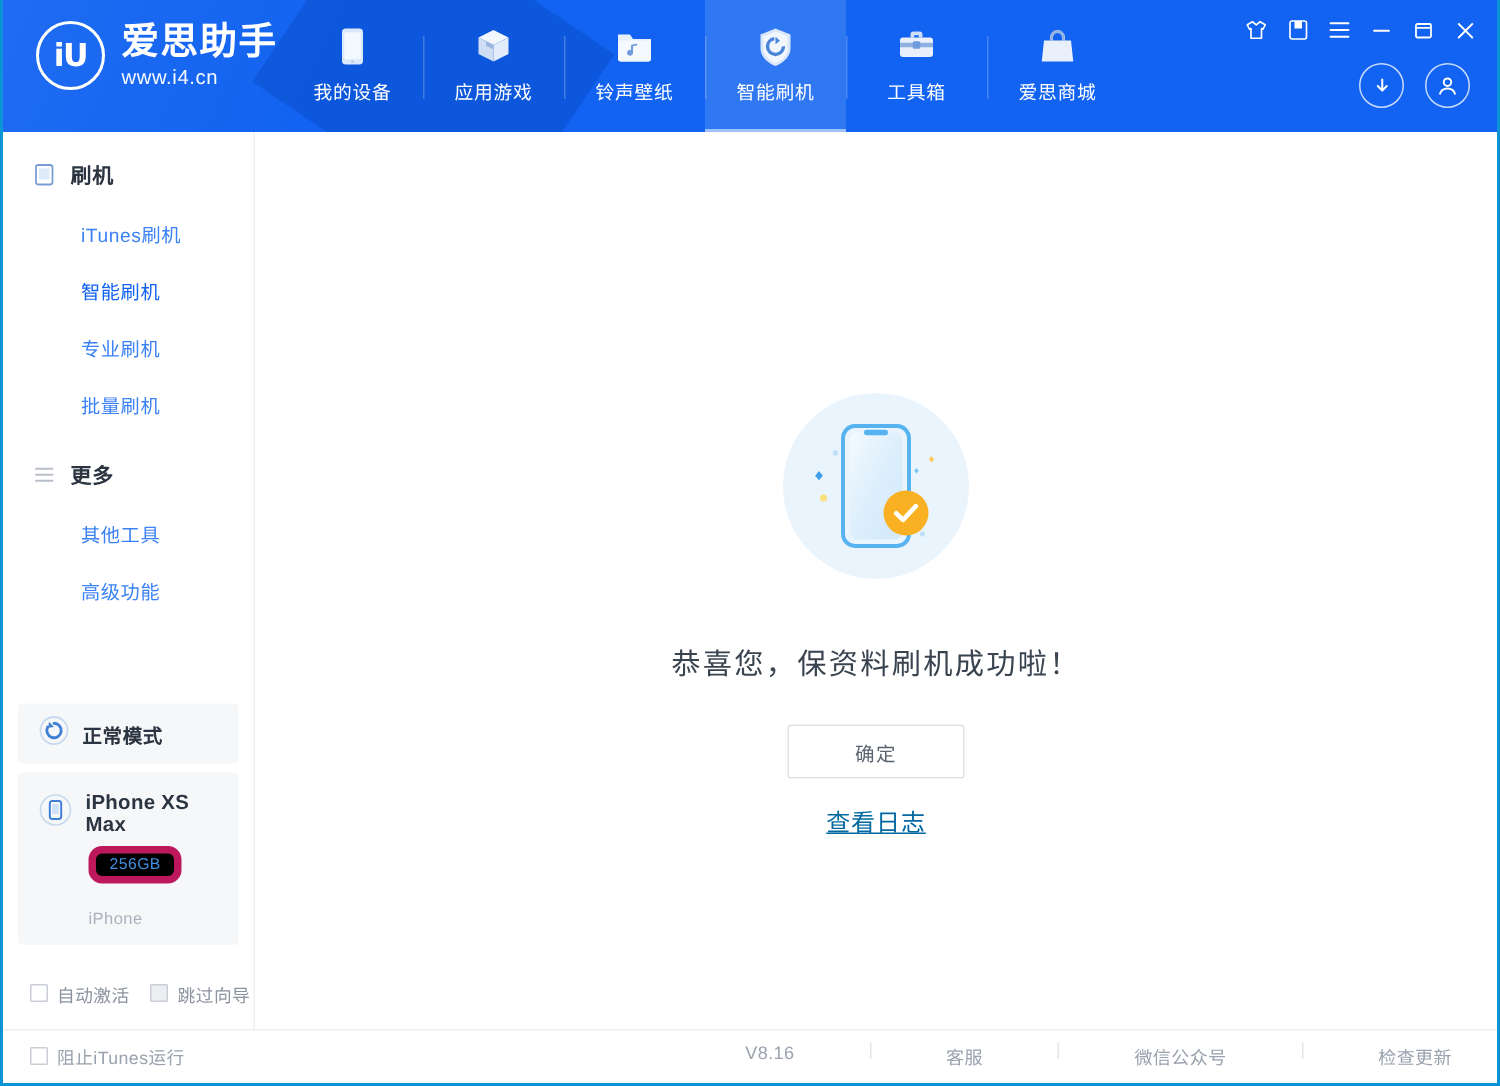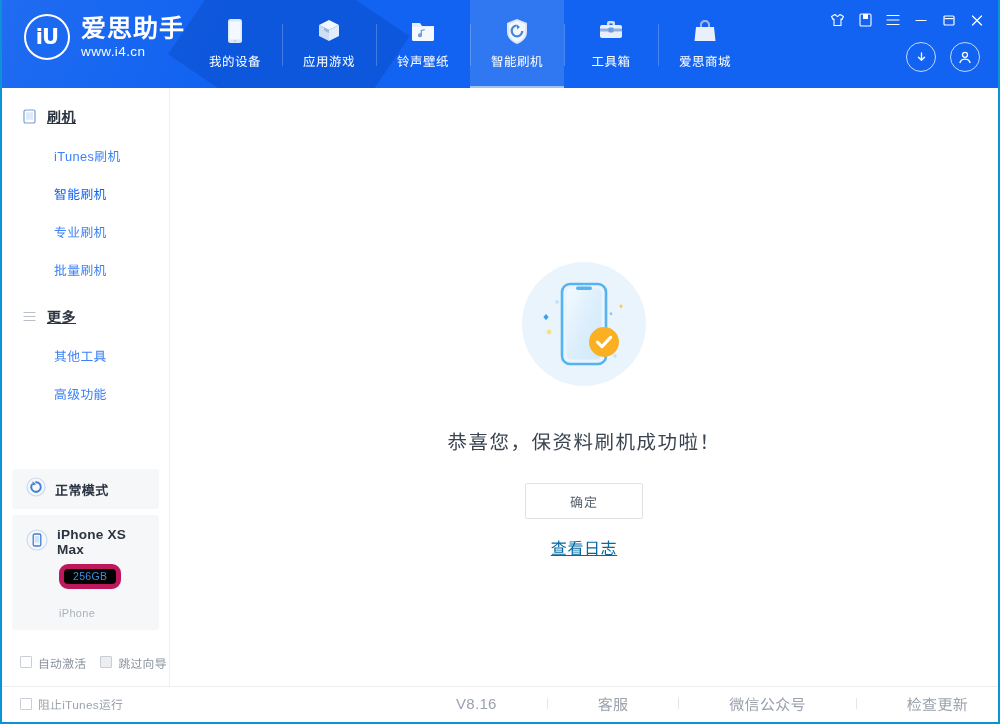--- a/index.html
+++ b/index.html
@@ -156,21 +156,20 @@
     height: 40px;
     margin-top: 8px;
   }
   .side-group-head .sg-icon {
     width: 15px; height: 15px;
     display: flex; align-items: center; justify-content: center;
   }
   .side-group-head .sg-label {
     font-size: 14px; font-weight: 700; color: #2b3441;
     letter-spacing: .5px;
-    text-decoration: underline;
   }
   .side-item {
     height: 38px;
     display: flex; align-items: center;
     padding-left: 52px;
     font-size: 12.8px;
     color: #3b82f6;
     cursor: pointer;
     letter-spacing: .4px;
   }
@@ -294,22 +293,22 @@
     padding: 0 14px 0 18px;
     background: #ffffff;
   }
   .footer-left {
     display: flex; align-items: center; gap: 6px;
     font-size: 11.8px; color: #9aa2ae; letter-spacing: .3px;
     cursor: pointer;
   }
   .footer-right {
     margin-left: auto;
-    display: flex; align-items: center;
-    font-size: 15px; color: #9aa2ae;
+    display: flex; align-items: flex-start;
+    font-size: 12px; color: #9aa2ae;
     letter-spacing: .3px;
     gap: 34px;
   }
   .footer-right .fi { padding: 0 16px; cursor: pointer; }
   .footer-right .fi.ver { cursor: default; }
   .footer-sep { width: 1px; height: 11px; background: #e2e5ea; }
 </style>
 </head>
 <body>
 

